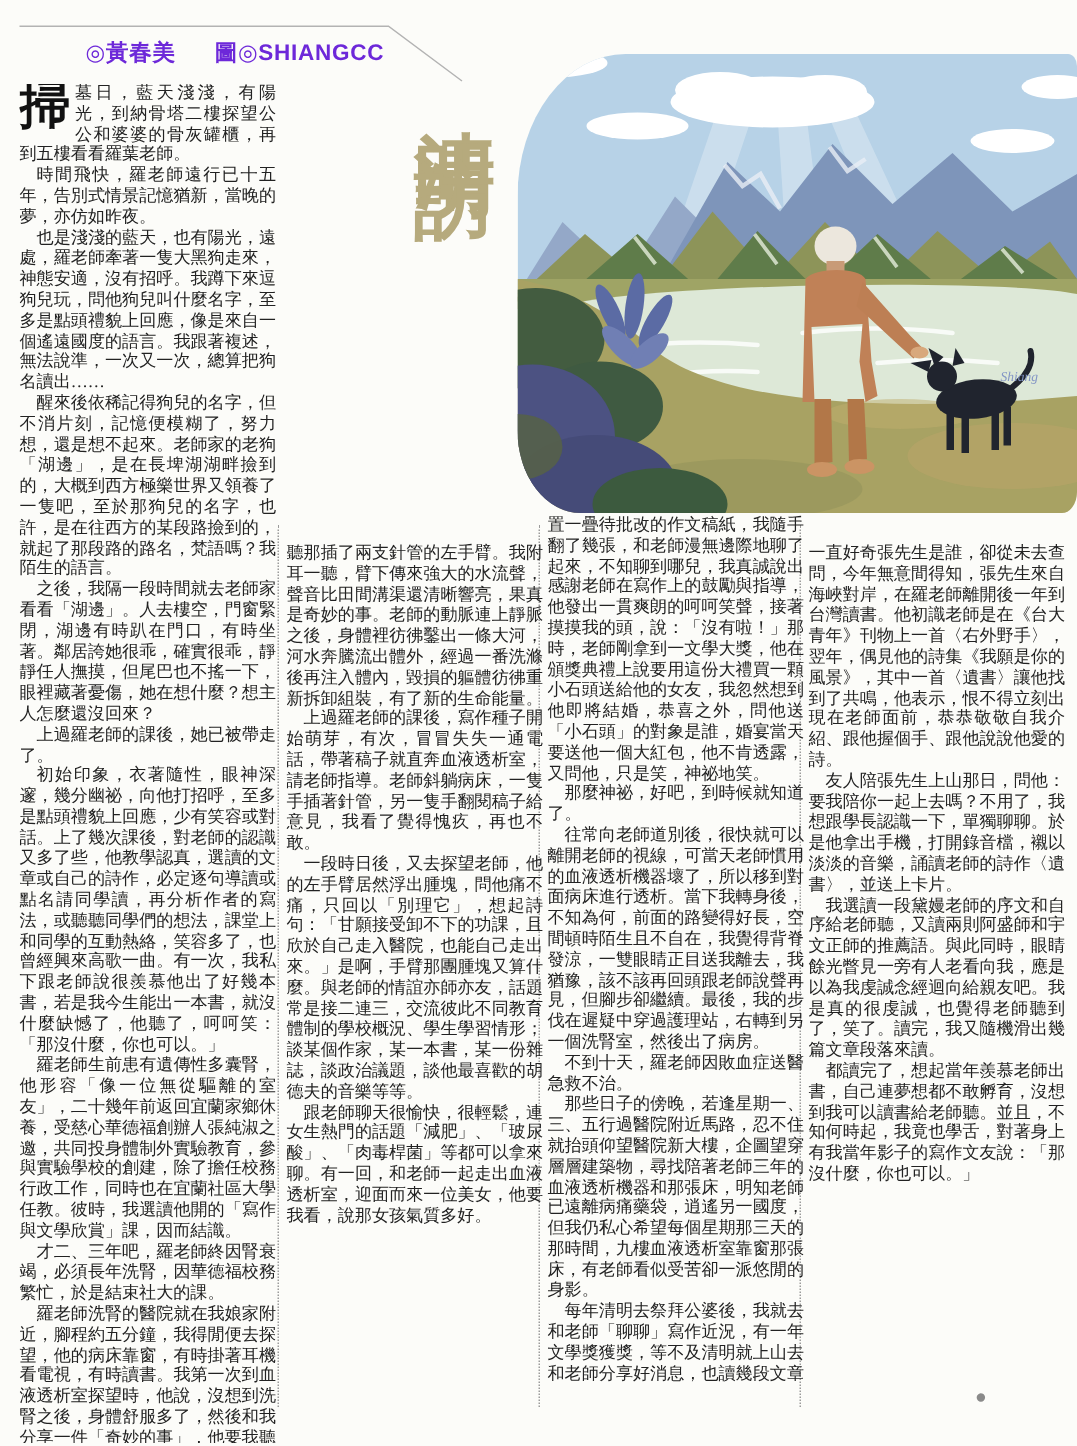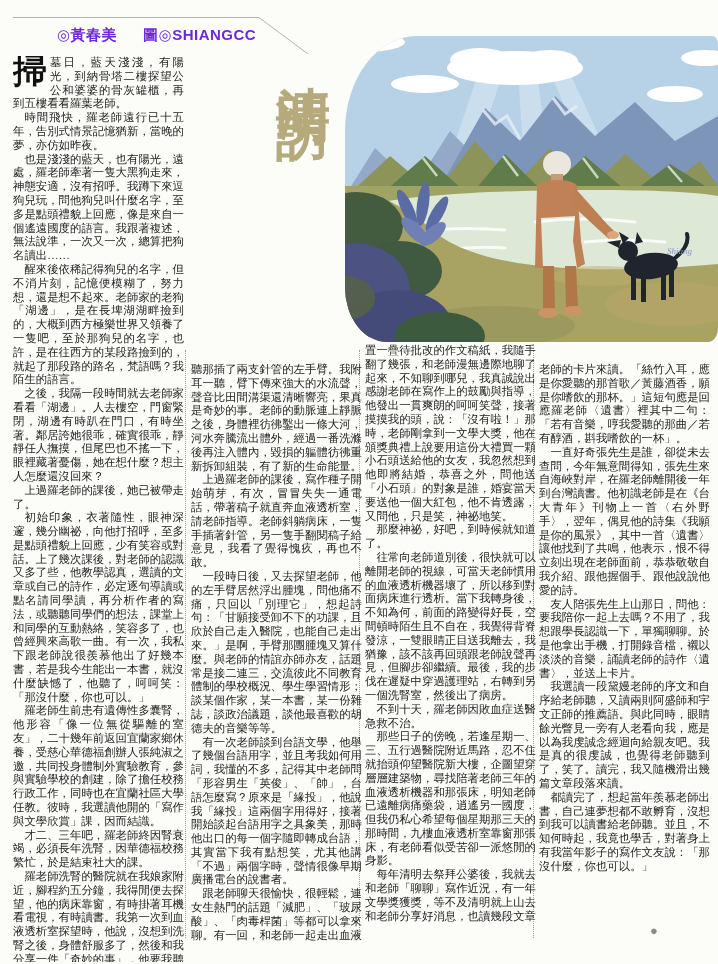--- a/index.html
+++ b/index.html
@@ -183,39 +183,37 @@
         <p>才二、三年吧，羅老師終因腎衰竭，必須長年洗腎，因華德福校務繁忙，於是結束社大的課。</p>
         <p>羅老師洗腎的醫院就在我娘家附近，腳程約五分鐘，我得閒便去探望，他的病床靠窗，有時掛著耳機看電視，有時讀書。我第一次到血液透析室探望時，他說，沒想到洗腎之後，身體舒服多了，然後和我分享一件「奇妙的事」，他要我聽</p>
       </div>
   </div>
 
   <div class="col cont" id="col2">
     <div class="plist">
         <p>聽那插了兩支針管的左手臂。我附耳一聽，臂下傳來強大的水流聲，聲音比田間溝渠還清晰響亮，果真是奇妙的事。老師的動脈連上靜脈之後，身體裡彷彿鑿出一條大河，河水奔騰流出體外，經過一番洗滌後再注入體內，毀損的軀體彷彿重新拆卸組裝，有了新的生命能量。</p>
         <p>上過羅老師的課後，寫作種子開始萌芽，有次，冒冒失失一通電話，帶著稿子就直奔血液透析室，請老師指導。老師斜躺病床，一隻手插著針管，另一隻手翻閱稿子給意見，我看了覺得愧疚，再也不敢。</p>
         <p>一段時日後，又去探望老師，他的左手臂居然浮出腫塊，問他痛不痛，只回以「別理它」，想起詩句：「甘願接受卸不下的功課，且欣於自己走入醫院，也能自己走出來。」是啊，手臂那團腫塊又算什麼。與老師的情誼亦師亦友，話題常是接二連三，交流彼此不同教育體制的學校概況、學生學習情形；談某個作家，某一本書，某一份雜誌，談政治議題，談他最喜歡的胡德夫的音樂等等。</p>
-        <p>有一次老師談到台語文學，他舉了幾個台語用字，並且考我如何用詞，我懂的不多，記得其中老師問「形容男生「英俊」、「帥」，台語怎麼寫？原來是「緣投」，他說我「緣投」這兩個字用得好，接著開始談起台語用字之具象美，那時他出口的每一個字隨即轉成台語，其實當下我有點想笑，尤其他講「不過」兩個字時，聲情很像早期廣播電台的說書者。</p>
         <p>跟老師聊天很愉快，很輕鬆，連女生熱門的話題「減肥」、「玻尿酸」、「肉毒桿菌」等都可以拿來聊。有一回，和老師一起走出血液透析室，迎面而來一位美女，他要我看，說那女孩氣質多好。</p>
       </div>
   </div>
 
   <div class="col cont" id="col3">
     <div class="plist">
         <p>置一疊待批改的作文稿紙，我隨手翻了幾張，和老師漫無邊際地聊了起來，不知聊到哪兒，我真誠說出感謝老師在寫作上的鼓勵與指導，他發出一貫爽朗的呵呵笑聲，接著摸摸我的頭，說：「沒有啦！」那時，老師剛拿到一文學大獎，他在頒獎典禮上說要用這份大禮買一顆小石頭送給他的女友，我忽然想到他即將結婚，恭喜之外，問他送「小石頭」的對象是誰，婚宴當天要送他一個大紅包，他不肯透露，又問他，只是笑，神祕地笑。</p>
         <p>那麼神祕，好吧，到時候就知道了。</p>
         <p>往常向老師道別後，很快就可以離開老師的視線，可當天老師慣用的血液透析機器壞了，所以移到對面病床進行透析。當下我轉身後，不知為何，前面的路變得好長，空間頓時陌生且不自在，我覺得背脊發涼，一雙眼睛正目送我離去，我猶豫，該不該再回頭跟老師說聲再見，但腳步卻繼續。最後，我的步伐在遲疑中穿過護理站，右轉到另一個洗腎室，然後出了病房。</p>
         <p>不到十天，羅老師因敗血症送醫急救不治。</p>
         <p>那些日子的傍晚，若逢星期一、三、五行過醫院附近馬路，忍不住就抬頭仰望醫院新大樓，企圖望穿層層建築物，尋找陪著老師三年的血液透析機器和那張床，明知老師已遠離病痛藥袋，逍遙另一國度，但我仍私心希望每個星期那三天的那時間，九樓血液透析室靠窗那張床，有老師看似受苦卻一派悠閒的身影。</p>
         <p>每年清明去祭拜公婆後，我就去和老師「聊聊」寫作近況，有一年文學獎獲獎，等不及清明就上山去和老師分享好消息，也讀幾段文章給他聽。今年清明探望老師時，打開骨灰罐櫃門，照例從內層玻璃門，抽出2019年前張浩而先生送給</p>
       </div>
   </div>
 
   <div class="col cont" id="col4">
     <div class="plist">
-        <p>老師的卡片來讀。「絲竹入耳，應是你愛聽的那首歌／黃藤酒香，願是你嗜飲的那杯。」這短句應是回應羅老師〈遺書〉裡其中二句：「若有音樂，哼我愛聽的那曲／若有醇酒，斟我嗜飲的一杯」。</p>
         <p>一直好奇張先生是誰，卻從未去查問，今年無意間得知，張先生來自海峽對岸，在羅老師離開後一年到台灣讀書。他初識老師是在《台大青年》刊物上一首〈右外野手〉，翌年，偶見他的詩集《我願是你的風景》，其中一首〈遺書〉讓他找到了共鳴，他表示，恨不得立刻出現在老師面前，恭恭敬敬自我介紹、跟他握個手、跟他說說他愛的詩。</p>
         <p>友人陪張先生上山那日，問他：要我陪你一起上去嗎？不用了，我想跟學長認識一下，單獨聊聊。於是他拿出手機，打開錄音檔，襯以淡淡的音樂，誦讀老師的詩作〈遺書〉，並送上卡片。</p>
         <p>我選讀一段黛嫚老師的序文和自序給老師聽，又讀兩則阿盛師和宇文正師的推薦語。與此同時，眼睛餘光瞥見一旁有人老看向我，應是以為我虔誠念經迴向給親友吧。我是真的很虔誠，也覺得老師聽到了，笑了。讀完，我又隨機滑出幾篇文章段落來讀。</p>
         <p>都讀完了，想起當年羨慕老師出書，自己連夢想都不敢孵育，沒想到我可以讀書給老師聽。並且，不知何時起，我竟也學舌，對著身上有我當年影子的寫作文友說：「那沒什麼，你也可以。」</p>
       </div>
   </div>
 
   <span class="end-mark">●</span>
 
 </div>

